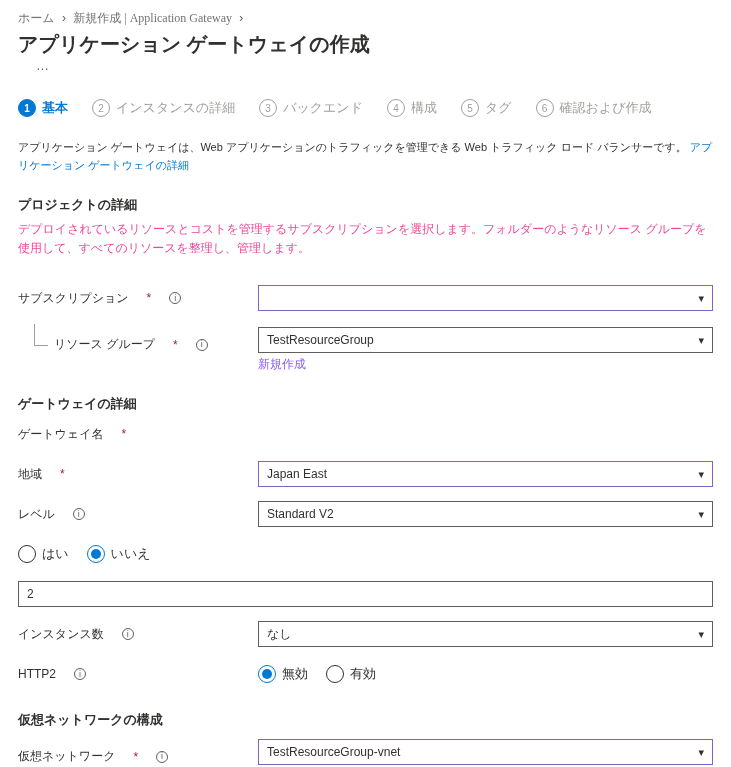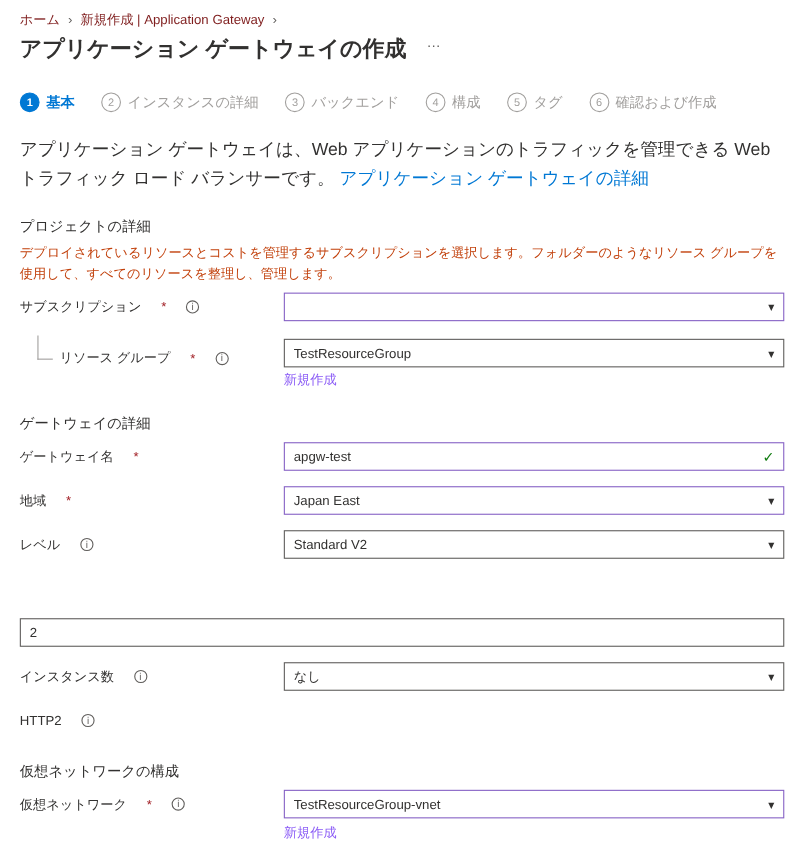--- a/index.html
+++ b/index.html
@@ -6,40 +6,40 @@
   body {
     margin: 0;
     padding: 10px 18px;
     font-family: "Segoe UI", "Yu Gothic UI", Meiryo, sans-serif;
     font-size: 13px;
     color: #323130;
     background: #ffffff;
     width: 731px;
   }
   .breadcrumb { font-size: 12px; color: #605e5c; margin-bottom: 4px; }
-  .breadcrumb a { color: #7f1d1d; text-decoration: none; cursor: pointer; }
+  .breadcrumb a { color: #737373; text-decoration: none; cursor: pointer; font-family: Liberation Serif, serif; }
   .breadcrumb .sep { color: #605e5c; margin: 0 4px; }
-  h1 { font-size: 20px; font-weight: 600; margin: 4px 0 6px 0; display: flex; align-items: flex-start; }
+  h1 { font-size: 20px; font-weight: 600; margin: 4px 0 6px 0; display: flex; align-items: flex-start; flex-direction: column; }
   h1 .dots { margin-left: 18px; color: #605e5c; font-weight: normal; letter-spacing: 2px; font-size: 13px; }
 
   .tabs { margin-top: 26px; display: flex; gap: 24px; align-items: center; font-size: 13px; }
   .tab { display: flex; align-items: center; gap: 6px; color: #a19f9d; cursor: pointer; }
   .tab .circ {
     width: 18px; height: 18px; border: 1px solid #a19f9d; border-radius: 50%;
     display: inline-flex; align-items: center; justify-content: center;
     font-size: 10px; color: #a19f9d;
   }
   .tab.active { color: #0078d4; font-weight: 600; }
   .tab.active .circ { background: #0078d4; border-color: #0078d4; color: #fff; }
 
-  .intro { margin-top: 22px; font-size: 16px; line-height: 1.6; color: #323130; }
+  .intro { margin-top: 22px; font-size: 11px; line-height: 1.6; color: #323130; }
   .intro a { color: #0078d4; text-decoration: none; }
 
-  .sect-title { font-weight: 400; font-size: 13px; margin-top: 22px; margin-bottom: 6px; }
-  .sect-desc { font-size: 12px; line-height: 1.55; color: #c2410c; margin-bottom: 6px; }
+  .sect-title { font-weight: 700; font-size: 13px; margin-top: 22px; margin-bottom: 6px; }
+  .sect-desc { font-size: 12px; line-height: 1.55; color: #ec4899; margin-bottom: 26px; }
 
   .row { display: flex; align-items: center; min-height: 30px; margin-bottom: 10px; }
   .lbl { width: 240px; font-size: 12px; color: #323130; display: flex; align-items: center; gap: 18px; }
   .lbl.indent { padding-left: 36px; position: relative; }
   .indent-bar {
     position:absolute; left:16px; top:-12px; width:14px; height:22px;
     border-left:1px solid #a19f9d; border-bottom:1px solid #a19f9d;
   }
   .req { color: #a4262c; }
   .info {
@@ -150,26 +150,20 @@
 </div>
 <div class="linkline"><a>新規作成</a></div>
 
 <div class="sect-title">ゲートウェイの詳細</div>
 
 <div class="row">
   <div class="lbl">
     <span>ゲートウェイ名</span>
       <span class="req">*</span>
   </div>
-  <div class="fld">
-    <div class="input purple">
-      <span>apgw-test</span>
-      <span class="check">✓</span>
-    </div>
-  </div>
 </div>
 
 <div class="row">
   <div class="lbl">
     <span>地域</span>
       <span class="req">*</span>
   </div>
   <div class="fld">
     <div class="select purple">
       <span>Japan East</span>
@@ -185,20 +179,30 @@
   </div>
   <div class="fld">
     <div class="select">
       <span>Standard V2</span>
       <span class="chev">▾</span>
     </div>
   </div>
 </div>
 
 <div class="row">
+  <div class="fld radios">
+    <div class="radio">
+      <span class="rdot"></span>
+        <span>はい</span>
+    </div>
+    <div class="radio">
+      <span class="rdot sel"></span>
+        <span>いいえ</span>
+    </div>
+  </div>
 </div>
 
 <div class="row">
   <div class="fld">
     <div class="input">
       <span>2</span>
         <span></span>
     </div>
   </div>
 </div>
@@ -214,25 +218,35 @@
       <span class="chev">▾</span>
     </div>
   </div>
 </div>
 
 <div class="row">
   <div class="lbl">
     <span>HTTP2</span>
     <span class="info">i</span>
   </div>
+  <div class="fld radios">
+    <div class="radio">
+      <span class="rdot sel"></span>
+        <span>無効</span>
+    </div>
+    <div class="radio">
+      <span class="rdot"></span>
+        <span>有効</span>
+    </div>
+  </div>
 </div>
 
 <div class="sect-title">仮想ネットワークの構成</div>
 
-<div class="row" style="margin-bottom:2px;">
+<div class="row" style="margin-bottom:2px;align-items:flex-end;">
   <div class="lbl">
     <span>仮想ネットワーク</span>
       <span class="req">*</span>
     <span class="info">i</span>
   </div>
   <div class="fld">
     <div class="select purple">
       <span>TestResourceGroup-vnet</span>
       <span class="chev">▾</span>
     </div>

